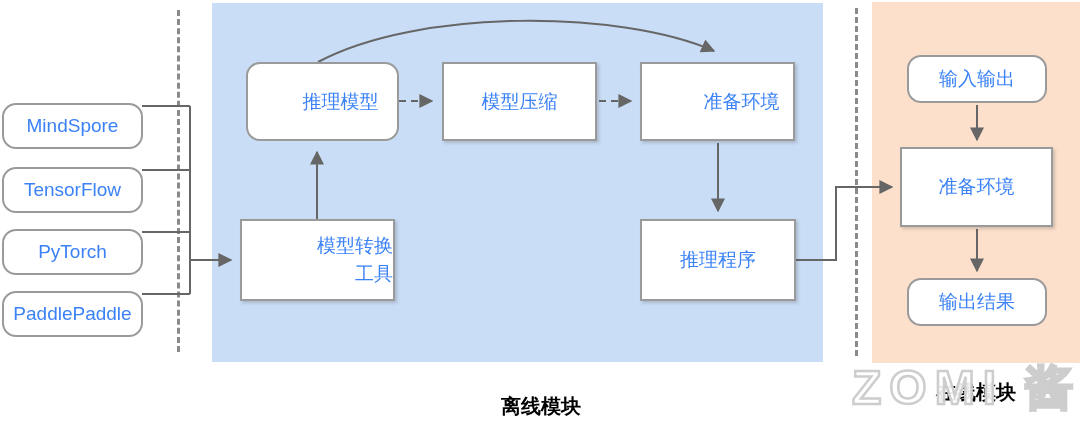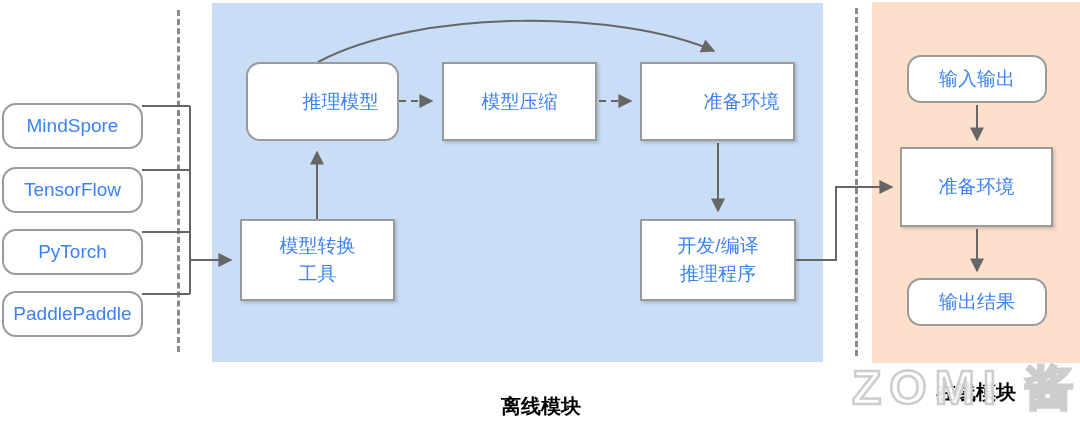--- a/index.html
+++ b/index.html
@@ -25,21 +25,21 @@
   .sq{box-shadow:2px 2px 3px rgba(80,80,80,0.25);}
   .rounded{border-radius:14px;}
   .fw{font-size:19px;margin-top:20px;}
   #box-mindspore{left:2px;top:83px;width:141px;height:46px;}
   #box-tensorflow{left:2px;top:147px;width:141px;height:46px;}
   #box-pytorch{left:2px;top:209px;width:141px;height:46px;}
   #box-paddlepaddle{left:2px;top:271px;width:141px;height:46px;}
   #box-inference-model{left:246px;top:62px;width:153px;height:79px;padding-left:36px;}
   #box-model-compression{left:442px;top:62px;width:155px;height:79px;}
   #box-prepare-env{left:640px;top:62px;width:155px;height:79px;padding-left:48px;}
-  #box-model-convert{left:240px;top:219px;width:155px;height:82px;}
+  #box-model-convert{left:240px;top:219px;width:155px;height:82px;align-items:flex-end;}
   #box-develop-compile{left:640px;top:219px;width:156px;height:82px;}
   #box-input-output{left:907px;top:55px;width:140px;height:48px;}
   #box-run-inference{left:900px;top:147px;width:153px;height:80px;}
   #box-output-result{left:907px;top:278px;width:140px;height:48px;}
   .zone-label{
     position:absolute;z-index:4;width:200px;text-align:center;
     font-size:20px;font-weight:700;color:#000;
   }
   #offline-label{left:441px;top:393px;}
   #online-label{left:876px;top:379px;}
@@ -105,21 +105,20 @@
     <span>模型压缩</span>
   </div>
   <div id="box-prepare-env" class="box sq">
     <span>准备环境</span>
   </div>
   <div id="box-model-convert" class="box sq">
     <span>模型转换</span>
     <span>工具</span>
   </div>
   <div id="box-develop-compile" class="box sq">
-    <span>开发/编译</span>
     <span>推理程序</span>
   </div>
 
   <div id="box-input-output" class="box rounded">
     <span>输入输出</span>
   </div>
   <div id="box-run-inference" class="box sq">
     <span>准备环境</span>
   </div>
   <div id="box-output-result" class="box rounded">

